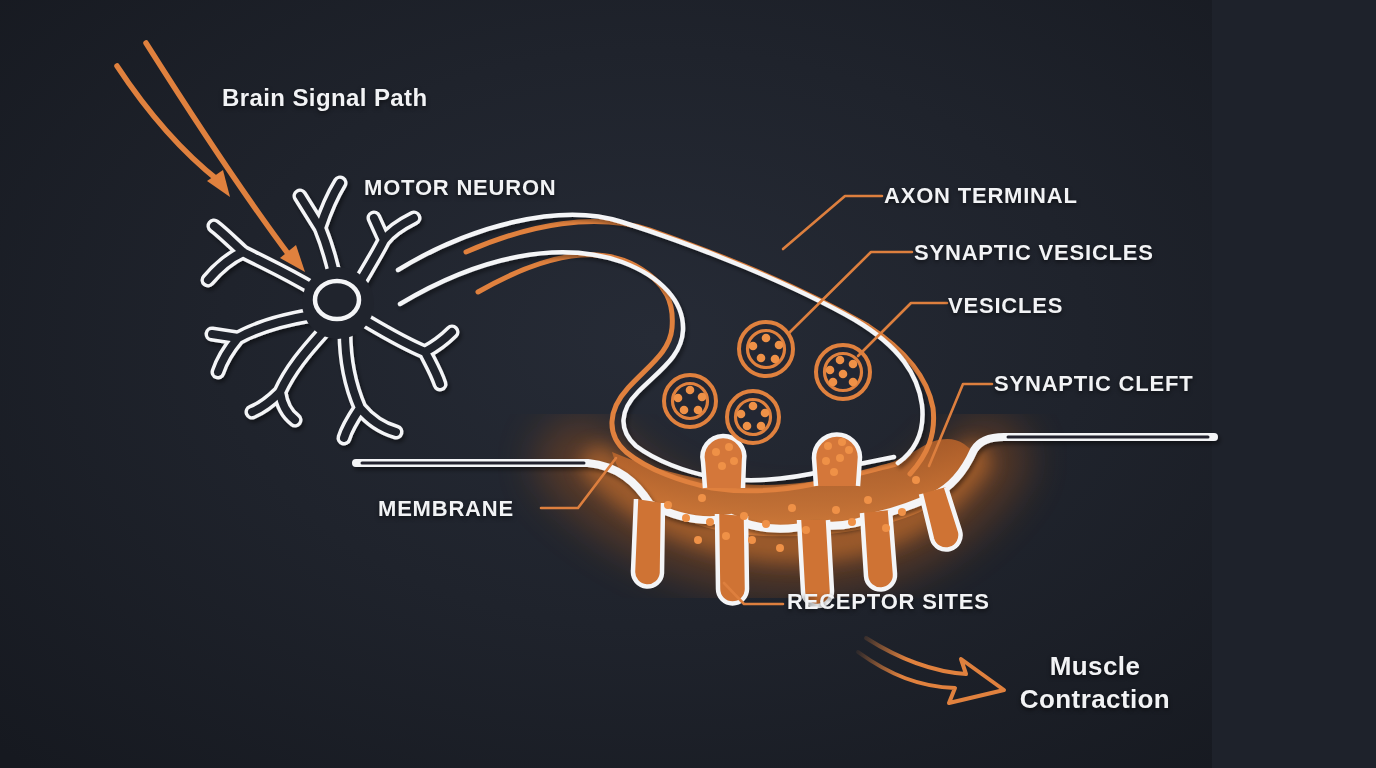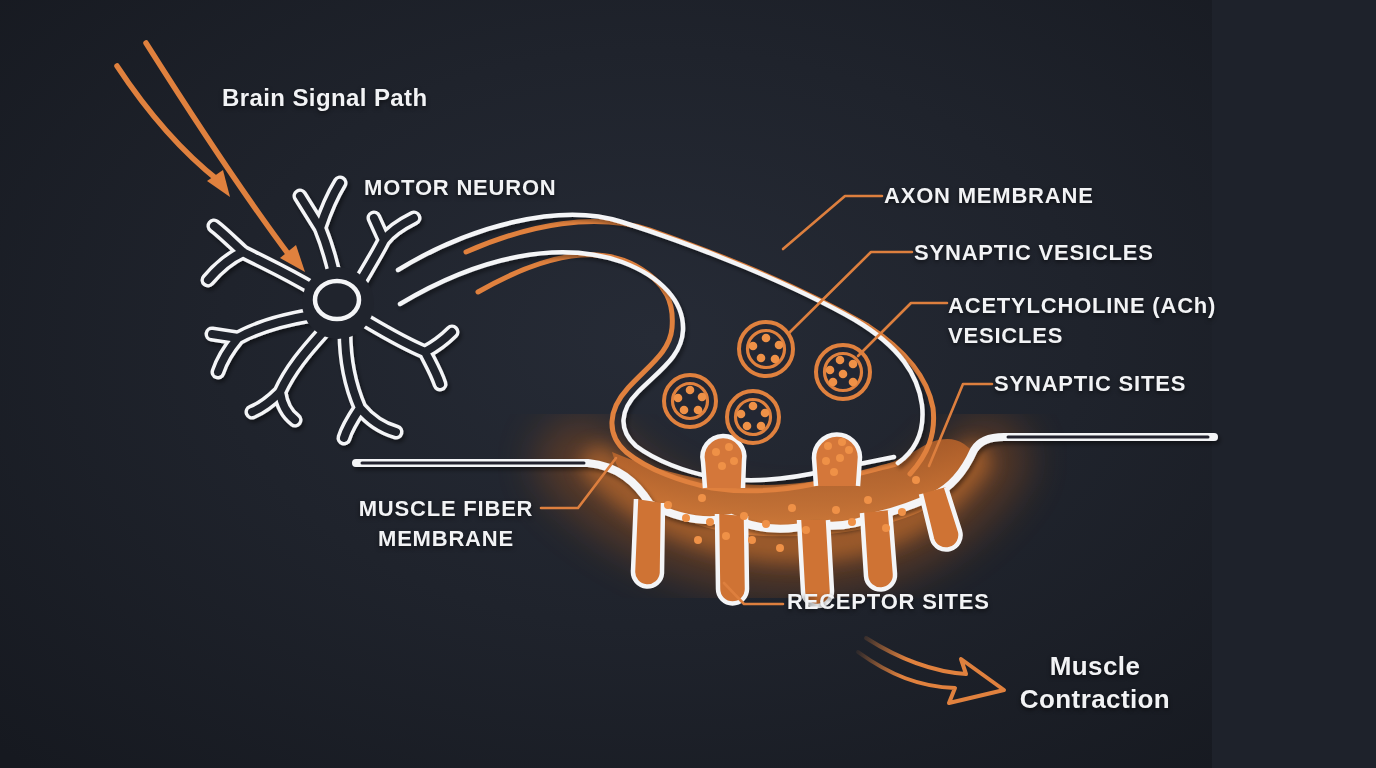--- a/index.html
+++ b/index.html
@@ -216,29 +216,27 @@
       <path d="M 929 466 L 963 384 H 992"></path>
       <path d="M 541 508 H 578 L 616 458"></path>
       <path d="M 724 583 L 744 604 H 783"></path>
     </g>
 
     <path d="M 866 638 C 904 662, 936 672, 966 674 L 961 659 L 1004 690 L 949 703 L 955 688 C 920 687, 890 675, 858 652" fill="none" stroke="url(#tailFade)" stroke-width="4" stroke-linejoin="round" stroke-linecap="round"></path>
   </svg>
 
   <div class="lbl title" style="left:222px;top:84px;">Brain Signal Path</div>
   <div class="lbl caps" style="left:364px;top:175px;text-align:center;">MOTOR NEURON</div>
-  <div class="lbl caps" style="left:884px;top:183px;">AXON MEMBRANE</div>
+  <div class="lbl caps" style="left:884px;top:183px;">AXON TERMINAL</div>
   <div class="lbl caps" style="left:914px;top:240px;">SYNAPTIC VESICLES</div>
   <div class="lbl caps" style="left:948px;top:291px;">
-    <span class="line">ACETYLCHOLINE (ACh)</span>
     <span class="line">VESICLES</span>
   </div>
-  <div class="lbl caps" style="left:994px;top:371px;">SYNAPTIC SITES</div>
+  <div class="lbl caps" style="left:994px;top:371px;">SYNAPTIC CLEFT</div>
   <div class="lbl caps center" style="left:340px;top:494px;width:212px;">
-    <span class="line">MUSCLE FIBER</span>
     <span class="line">MEMBRANE</span>
   </div>
   <div class="lbl caps" style="left:787px;top:589px;">RECEPTOR SITES</div>
   <div class="lbl title center big" style="left:992px;top:650px;width:206px;">
     <span class="line">Muscle</span>
     <span class="line">Contraction</span>
   </div>
 
 </div>
 

